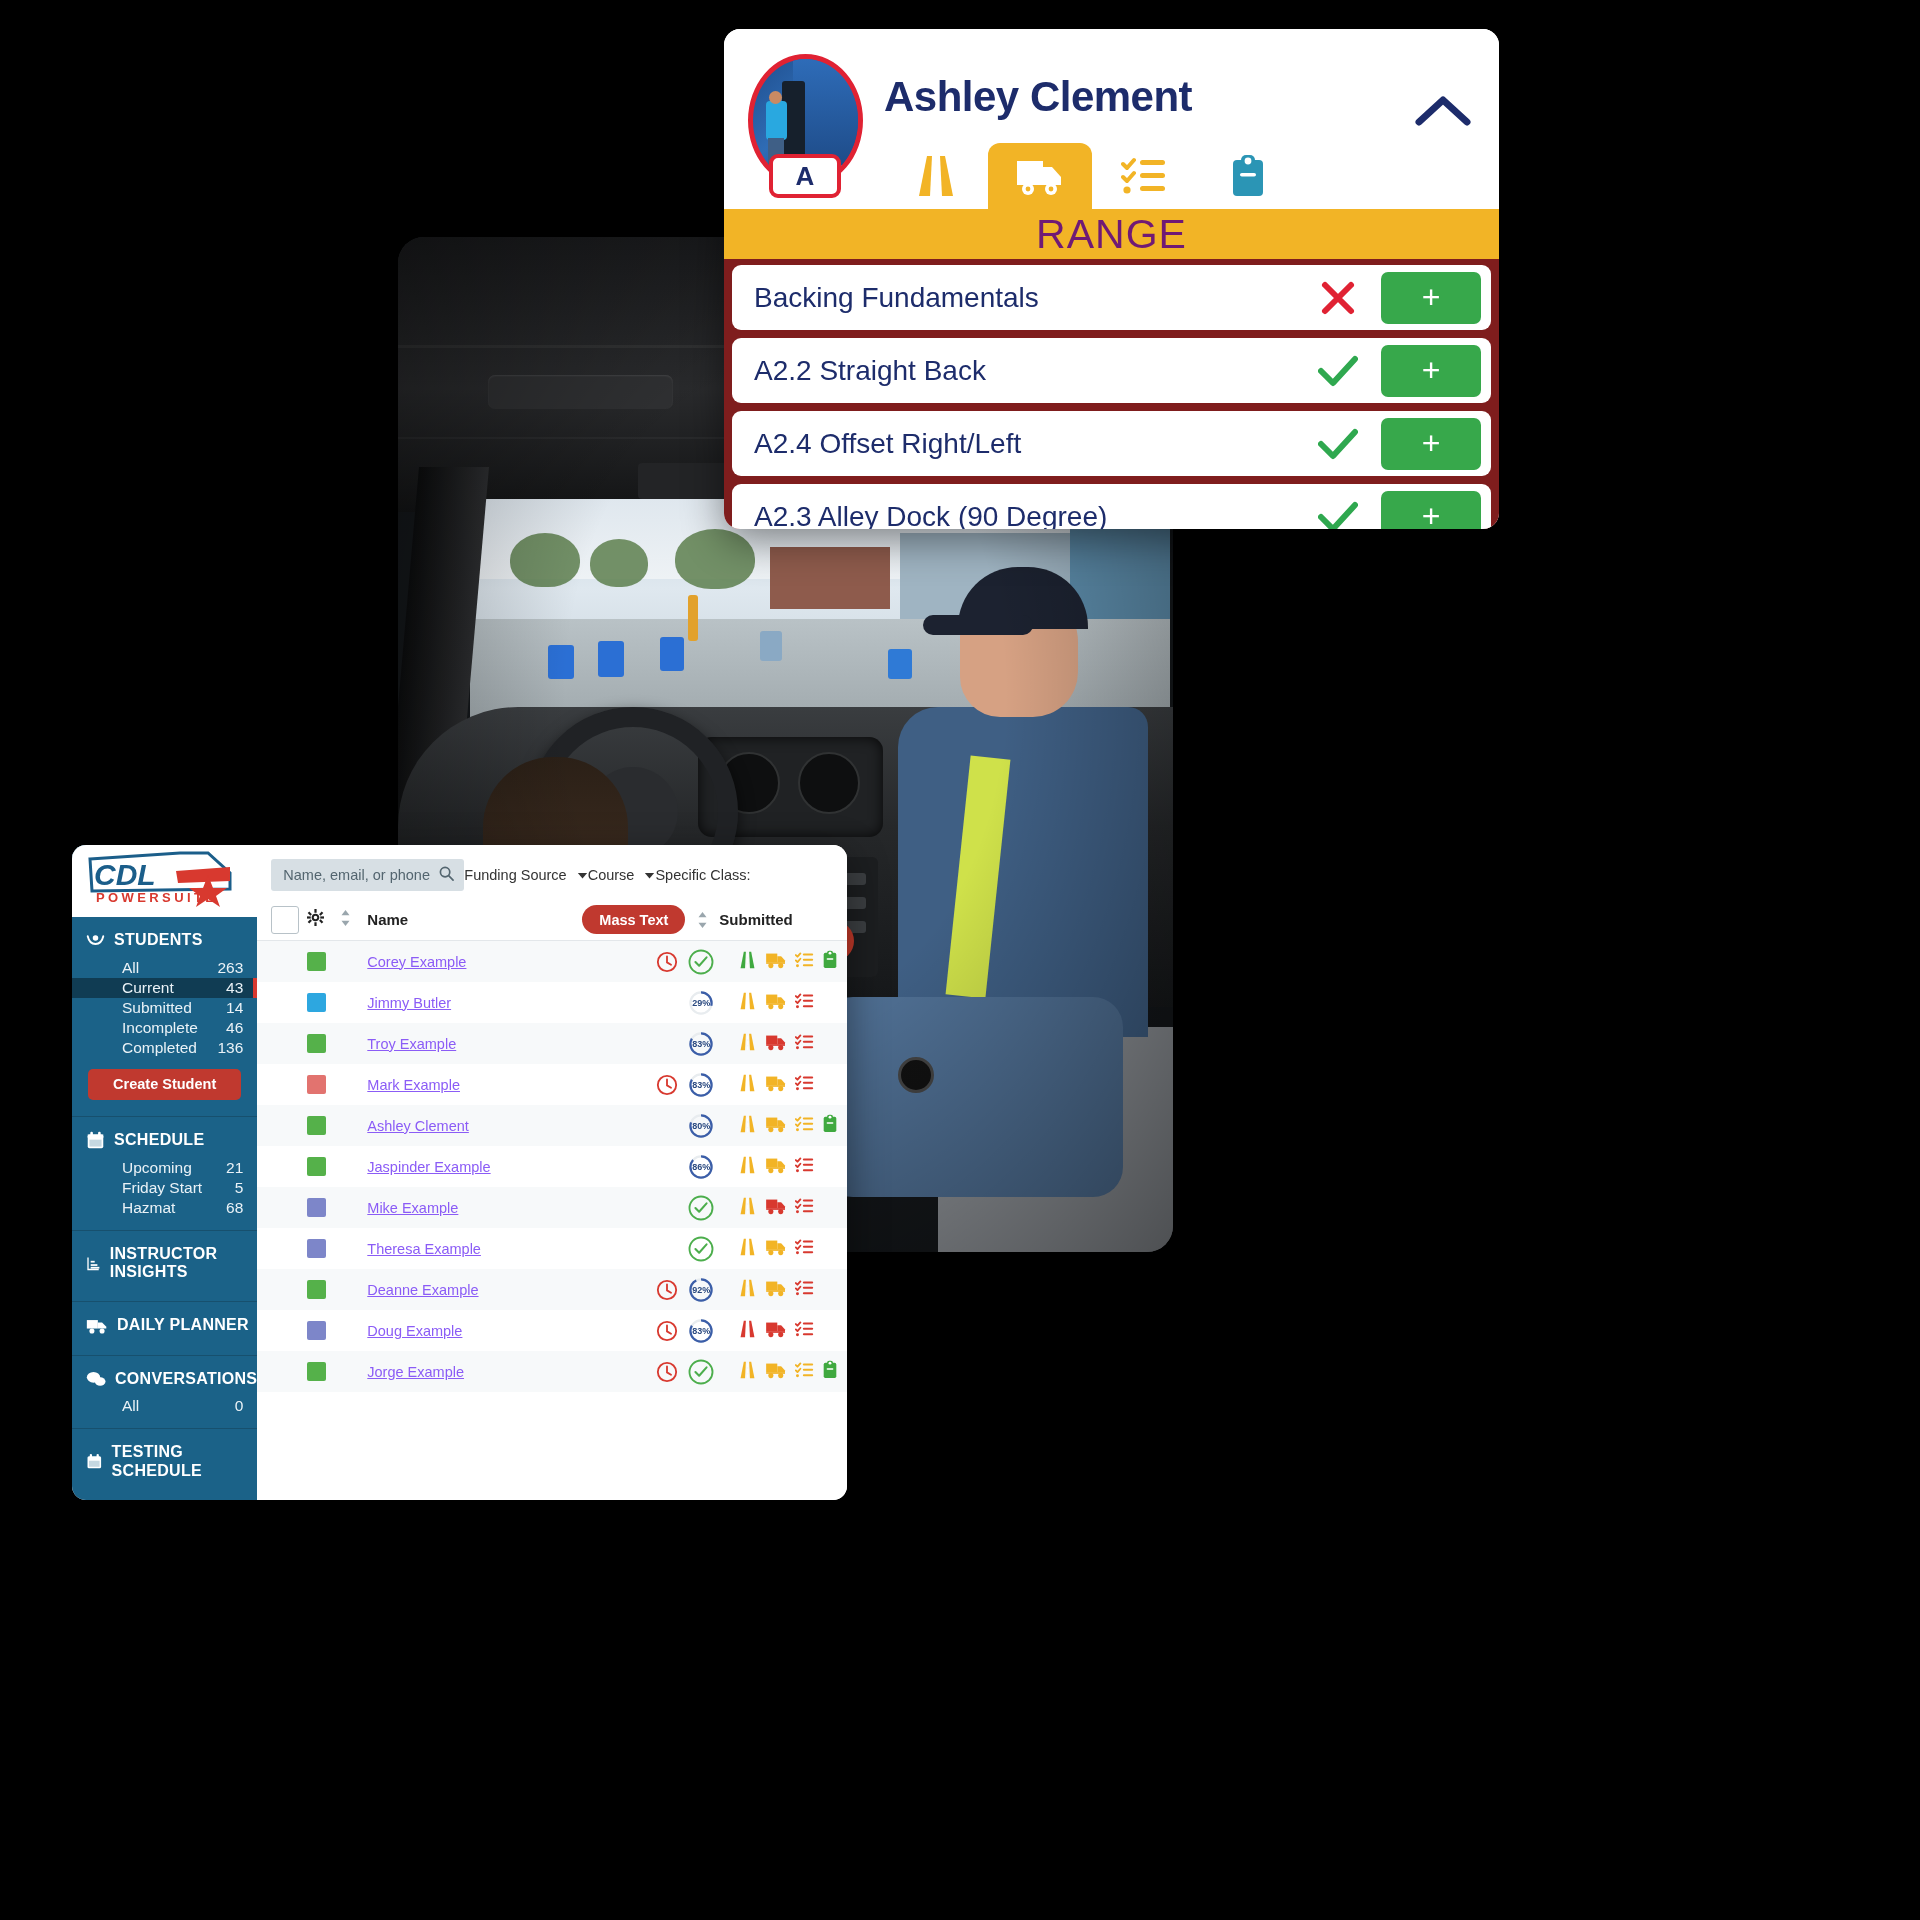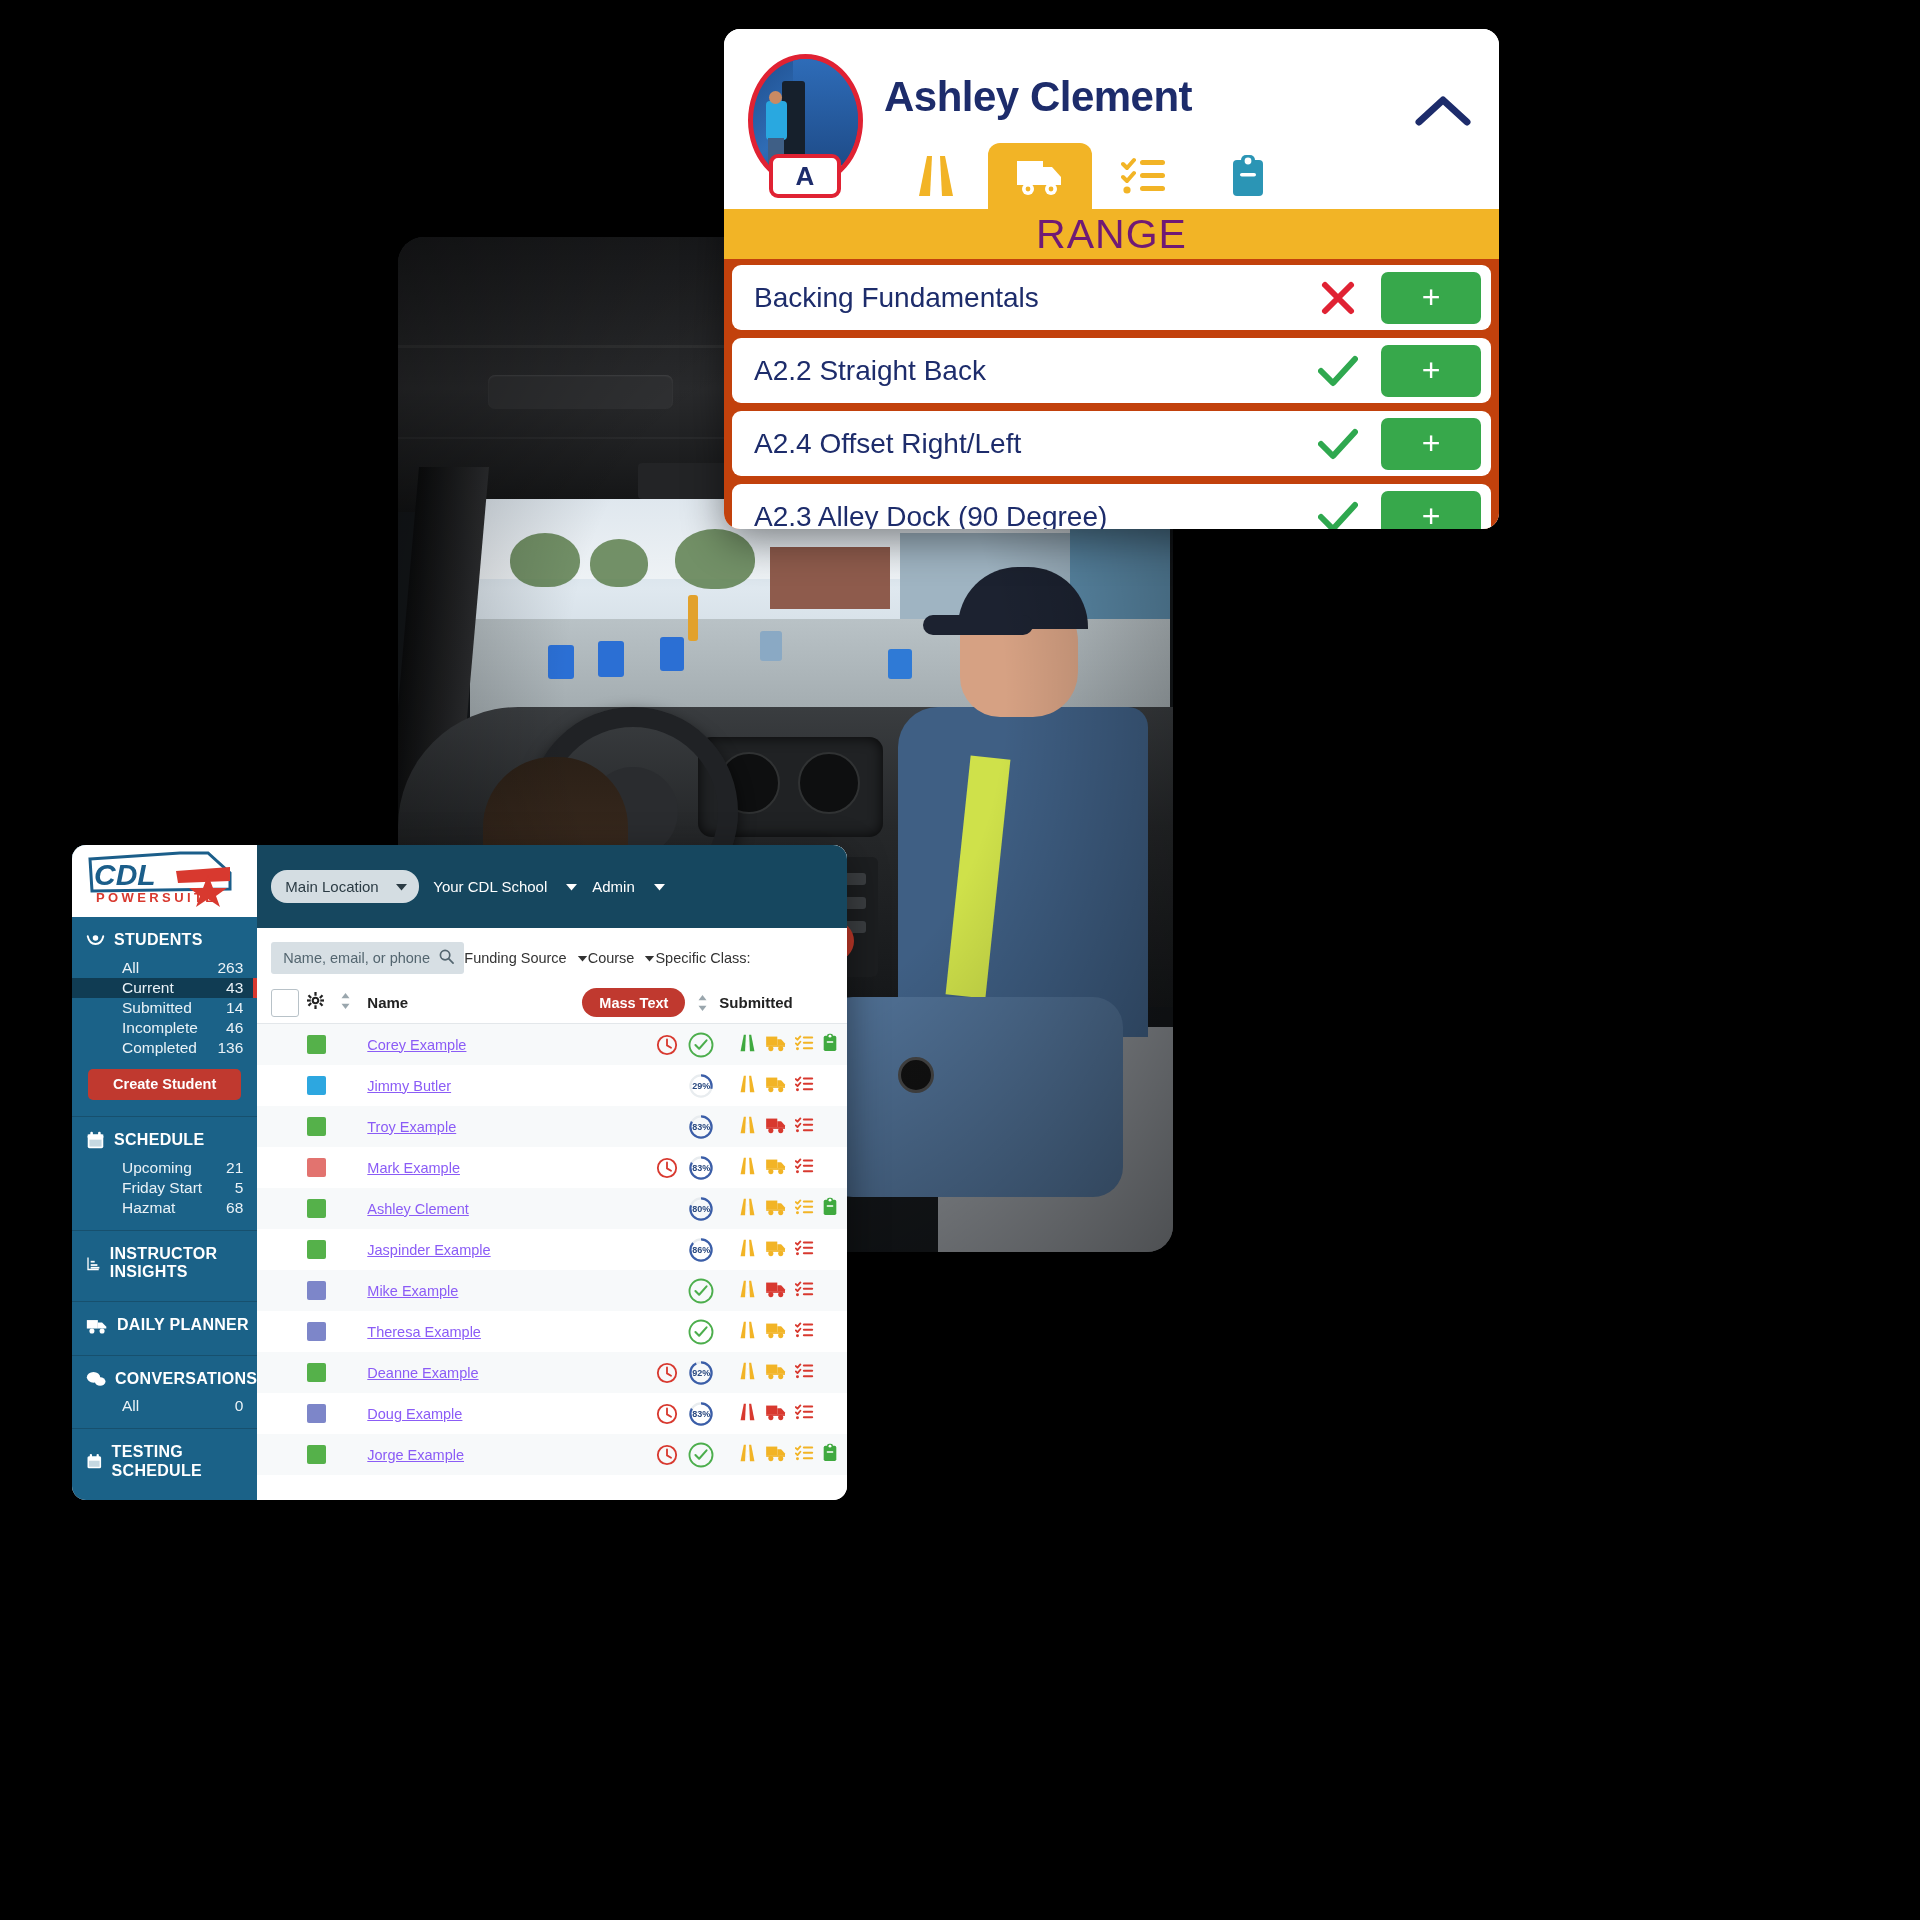--- a/index.html
+++ b/index.html
@@ -113,21 +113,21 @@
   .sp-tab{
     width:104px;height:66px;display:flex;align-items:center;justify-content:center;
     border-radius:12px 12px 0 0;cursor:pointer;
   }
   .sp-tab.active{background:#f2b426;}
   .sp-ribbon{
     height:50px;background:#f2b426;color:#701a75;
     display:flex;align-items:center;justify-content:center;
     font-size:41px;letter-spacing:1px;font-weight:400;
   }
-  .sp-list{background:#c2410c;padding:6px 8px 10px 8px;}
+  .sp-list{background:#7f1d1d;padding:6px 8px 10px 8px;}
   .sp-item{
     background:#fff;border-radius:9px;height:65px;margin-bottom:8px;
     display:flex;align-items:center;padding:0 10px 0 22px;
   }
   .sp-item-label{flex:1;font-size:28px;color:#1d2c6b;font-weight:400;}
   .sp-status{width:86px;display:flex;align-items:center;justify-content:center;}
   .sp-add{
     width:100px;height:52px;background:#37a84b;border-radius:7px;
     display:flex;align-items:center;justify-content:center;
     color:#fff;font-size:32px;font-weight:400;cursor:pointer;
@@ -481,46 +481,20 @@
           <rect x="5" y="1" width="3" height="5" rx="1.4" fill="#fff"></rect>
           <rect x="14" y="1" width="3" height="5" rx="1.4" fill="#fff"></rect>
         </svg>
         <span>TESTING SCHEDULE</span>
       </div>
     </div>
   </div>
 
   <div class="db-main">
 
-    <div class="db-topbar">
-      <div class="db-select">
-        <span>Main Location</span>
-        <span>
-          <svg width="13" height="9" viewBox="0 0 13 9">
-              <path d="M1 1 L6.5 7.5 L12 1" fill="#2b3b44"></path>
-            </svg>
-        </span>
-      </div>
-      <div class="db-sel-plain">
-        <span>Your CDL School</span>
-        <span>
-          <svg width="13" height="9" viewBox="0 0 13 9">
-              <path d="M1 1 L6.5 7.5 L12 1" fill="#ffffff"></path>
-            </svg>
-        </span>
-      </div>
-      <div class="db-sel-plain">
-        <span>Admin</span>
-        <span>
-          <svg width="13" height="9" viewBox="0 0 13 9">
-              <path d="M1 1 L6.5 7.5 L12 1" fill="#ffffff"></path>
-            </svg>
-        </span>
-      </div>
-    </div>
 
     <div class="db-filters">
       <div class="db-search">
         <span>Name, email, or phone</span>
         <span>
           <svg width="15" height="15" viewBox="0 0 16 16">
             <circle cx="6.5" cy="6.5" r="5" fill="none" stroke="#53656f" stroke-width="1.8"></circle>
             <path d="M10.3 10.3 L15 15" stroke="#53656f" stroke-width="1.8" stroke-linecap="round"></path>
           </svg>
         </span>

